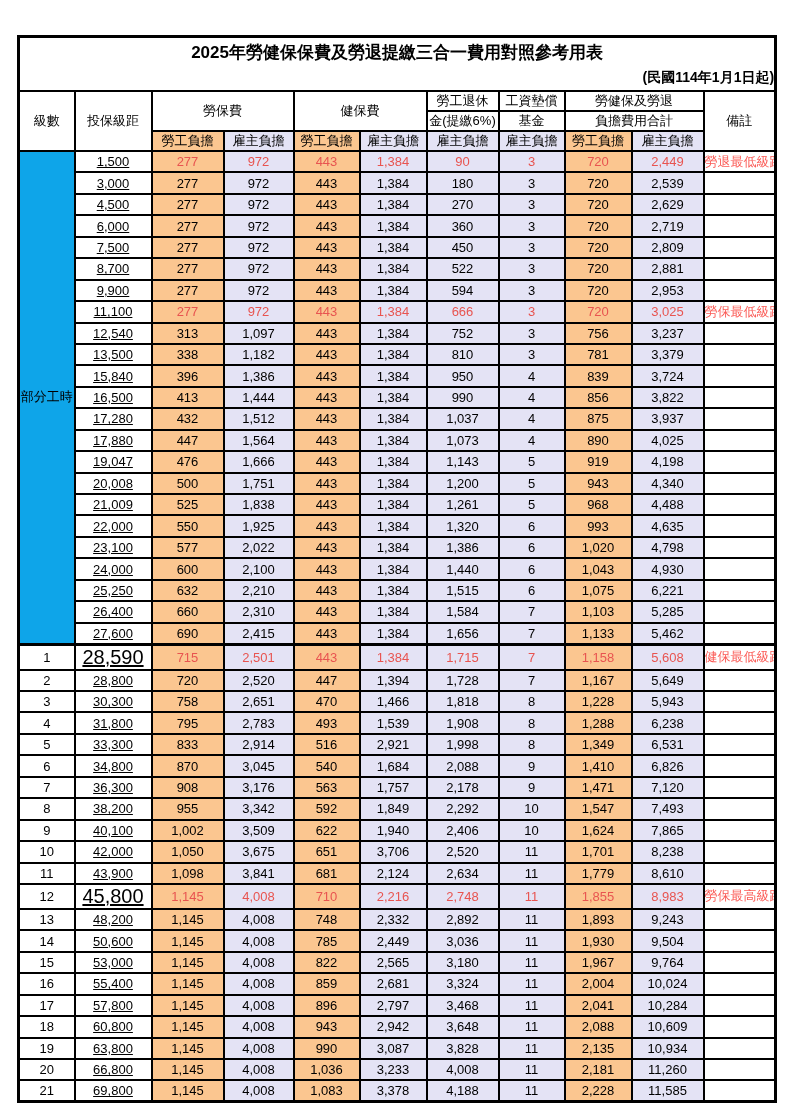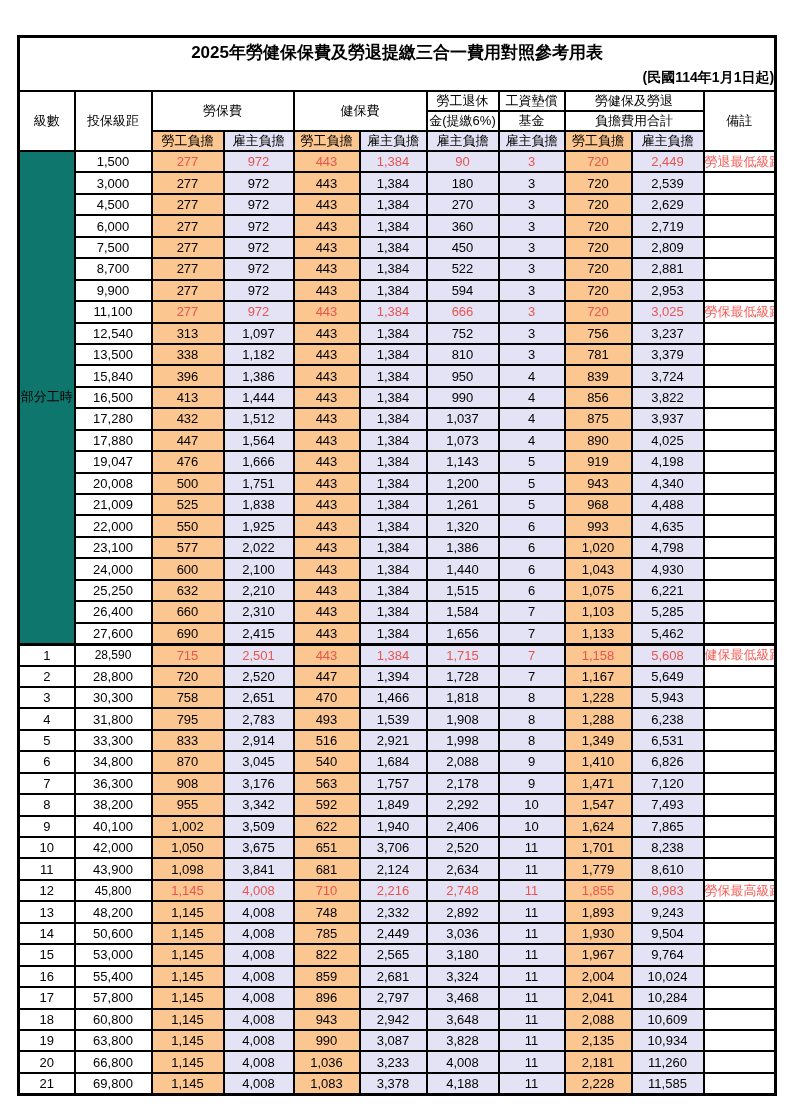--- a/index.html
+++ b/index.html
@@ -21,24 +21,24 @@
   .title-line { font-size:17px; font-weight:bold; line-height:27px; }
   .subtitle-line { font-size:14px; font-weight:bold; line-height:23px;text-align:right; }
   tr.hdr1 td, tr.hdr2 td { height:16px; font-size:13px; }
   tr.hdr3 td { height:18px; font-size:13px;margin-left:39px; }
   tr.data { height:21.45px; }
   tr.data td { font-size:13px; }
   .bg-o { background:#FBC690; }
   .bg-l { background:#E4E3F5; }
   .red { color:#E85450; }
   .c-remark { font-size:10px; color:#FB5A55; }
-  .part-time { font-size:13px; background:#0f766e; }
+  .part-time { font-size:13px; background:#0ea5e9; }
   .emph { font-size:15px; font-weight:bold; }
-  td.c-salary { font-size:13px; }
-  td.c-salary.emph { font-size:12px; }
+  td.c-salary { font-size:13px;text-decoration:underline; }
+  td.c-salary.emph { font-size:20px; }
   tr.sec-top td { border-top:3px solid #000; }
 </style>
 </head>
 <body>
 
 <div class="page">
   <div class="sheet">
     <table class="fee">
       <colgroup>
         <col style="width:56px">

